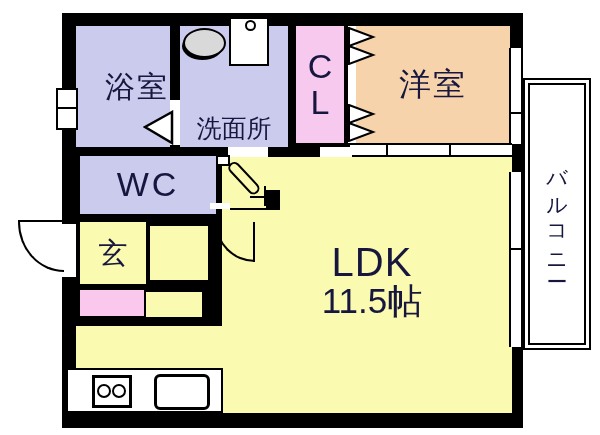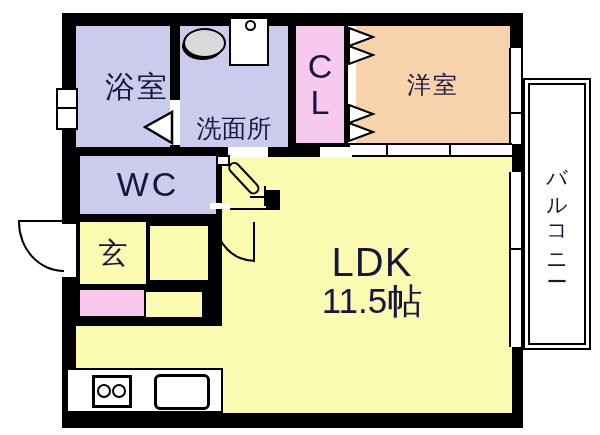--- a/index.html
+++ b/index.html
@@ -36,21 +36,21 @@
               align-items:flex-end;padding-bottom:6px;">
     <span class="lbl" style="font-size:25px;">洗面所</span>
   </div>
 
   <div class="abs room col" style="left:296px;top:26px;width:48px;height:117px;background:#f8c9ef;">
     <span class="lbl" style="font-size:34px;">C</span>
     <span class="lbl" style="font-size:34px;">L</span>
   </div>
 
   <div class="abs room col" style="left:356px;top:26px;width:154px;height:117px;background:#f6d3ab;">
-    <span class="lbl" style="font-size:24px;letter-spacing:2px;">洋室</span>
+    <span class="lbl" style="font-size:32px;letter-spacing:2px;">洋室</span>
   </div>
 
   <div class="abs room" style="left:80px;top:156px;width:136px;height:58px;background:#cbcbee;">
     <span class="lbl" style="font-size:34px;letter-spacing:3px;">WC</span>
   </div>
 
   <div class="abs room" style="left:80px;top:222px;width:66px;height:62px;background:#fafab0;">
     <span class="lbl" style="font-size:29px;">玄</span>
   </div>
 

